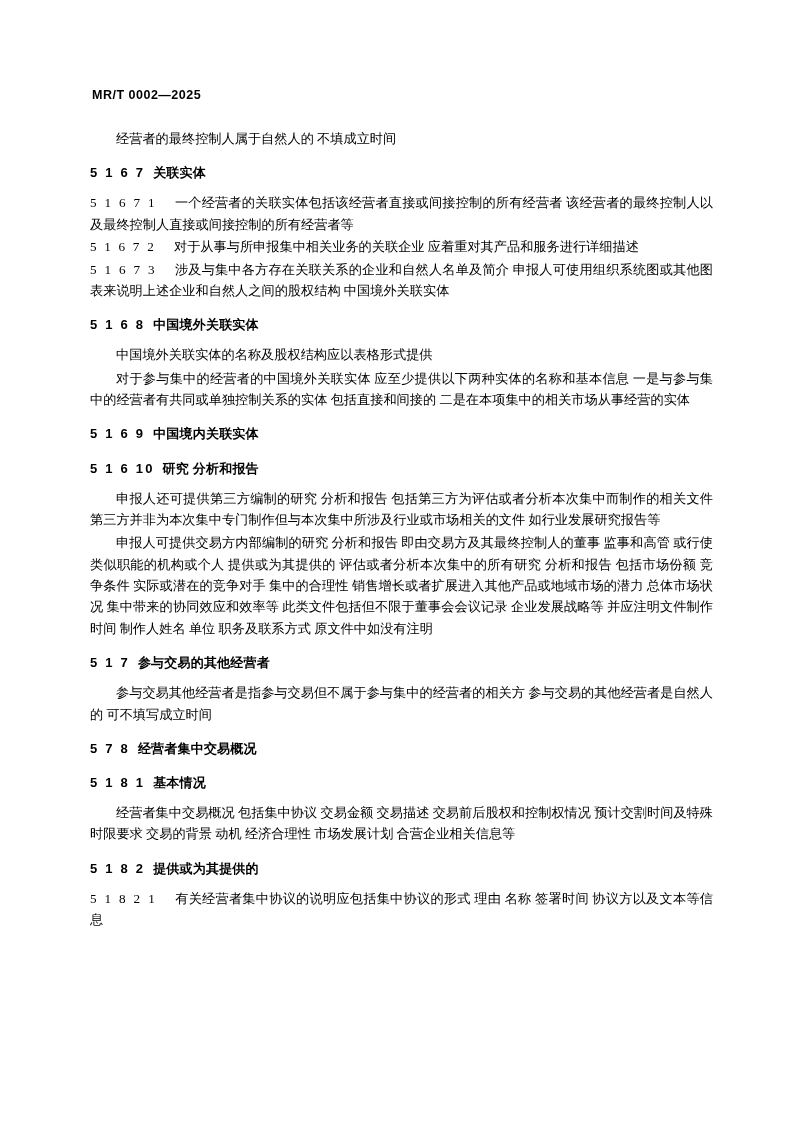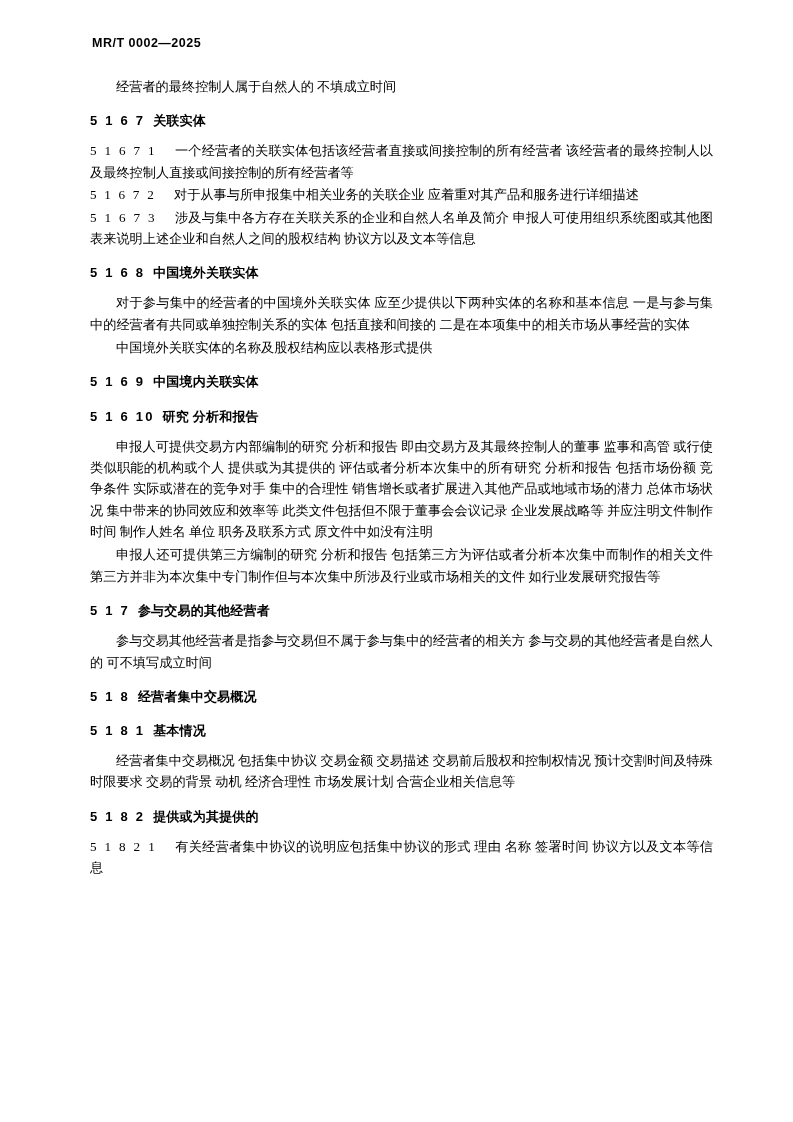--- a/index.html
+++ b/index.html
@@ -12,21 +12,21 @@
     height: 1122px;
     font-family: "Liberation Serif", serif;
     color: #000000;
     -webkit-font-smoothing: antialiased;
   }
   .page {
     position: relative;
     width: 793px;
     height: 1122px;
     box-sizing: border-box;
-    padding: 36px 80px 60px 90px;
+    padding: 88px 80px 60px 90px;
   }
   .header {
     font-family: "Liberation Sans", sans-serif;
     font-weight: bold;
     font-size: 12.5px;
     letter-spacing: 0.5px;
     margin: 0 0 26px 2px;
   }
   .body-block {
     font-size: 13.2px;
@@ -76,46 +76,46 @@
     <div class="heading">
       <span class="num">5 1 6 7</span><span>关联实体</span>
     </div>
     <p class="clause">
       <span class="num">5 1 6 7 1</span><span>一个经营者的关联实体包括该经营者直接或间接控制的所有经营者  该经营者的最终控制人以及最终控制人直接或间接控制的所有经营者等</span>
     </p>
     <p class="clause">
       <span class="num">5 1 6 7 2</span><span>对于从事与所申报集中相关业务的关联企业  应着重对其产品和服务进行详细描述</span>
     </p>
     <p class="clause">
-      <span class="num">5 1 6 7 3</span><span>涉及与集中各方存在关联关系的企业和自然人名单及简介  申报人可使用组织系统图或其他图表来说明上述企业和自然人之间的股权结构  协议方以及文本等信息</span>
+      <span class="num">5 1 6 7 3</span><span>涉及与集中各方存在关联关系的企业和自然人名单及简介  申报人可使用组织系统图或其他图表来说明上述企业和自然人之间的股权结构  中国境外关联实体</span>
     </p>
 
     <div class="heading">
       <span class="num">5 1 6 8</span><span>中国境外关联实体</span>
     </div>
+    <p class="para indent">中国境外关联实体的名称及股权结构应以表格形式提供</p>
     <p class="para indent">对于参与集中的经营者的中国境外关联实体  应至少提供以下两种实体的名称和基本信息  一是与参与集中的经营者有共同或单独控制关系的实体  包括直接和间接的  二是在本项集中的相关市场从事经营的实体</p>
-    <p class="para indent">中国境外关联实体的名称及股权结构应以表格形式提供</p>
 
     <div class="heading">
       <span class="num">5 1 6 9</span><span>中国境内关联实体</span>
     </div>
 
     <div class="heading">
       <span class="num">5 1 6 10</span><span>研究  分析和报告</span>
     </div>
+    <p class="para indent">申报人还可提供第三方编制的研究  分析和报告  包括第三方为评估或者分析本次集中而制作的相关文件  第三方并非为本次集中专门制作但与本次集中所涉及行业或市场相关的文件  如行业发展研究报告等</p>
     <p class="para indent">申报人可提供交易方内部编制的研究  分析和报告  即由交易方及其最终控制人的董事  监事和高管  或行使类似职能的机构或个人  提供或为其提供的  评估或者分析本次集中的所有研究  分析和报告  包括市场份额  竞争条件  实际或潜在的竞争对手  集中的合理性  销售增长或者扩展进入其他产品或地域市场的潜力  总体市场状况  集中带来的协同效应和效率等  此类文件包括但不限于董事会会议记录  企业发展战略等  并应注明文件制作时间  制作人姓名  单位  职务及联系方式  原文件中如没有注明</p>
-    <p class="para indent">申报人还可提供第三方编制的研究  分析和报告  包括第三方为评估或者分析本次集中而制作的相关文件  第三方并非为本次集中专门制作但与本次集中所涉及行业或市场相关的文件  如行业发展研究报告等</p>
 
     <div class="heading">
       <span class="num">5 1 7</span><span>参与交易的其他经营者</span>
     </div>
     <p class="para indent">参与交易其他经营者是指参与交易但不属于参与集中的经营者的相关方  参与交易的其他经营者是自然人的  可不填写成立时间</p>
 
     <div class="heading">
-      <span class="num">5 1 8</span><span>经营者集中交易概况</span>
+      <span class="num">5 7 8</span><span>经营者集中交易概况</span>
     </div>
 
     <div class="heading">
       <span class="num">5 1 8 1</span><span>基本情况</span>
     </div>
     <p class="para indent">经营者集中交易概况  包括集中协议  交易金额  交易描述  交易前后股权和控制权情况  预计交割时间及特殊时限要求  交易的背景  动机  经济合理性  市场发展计划  合营企业相关信息等</p>
 
     <div class="heading">
       <span class="num">5 1 8 2</span><span>提供或为其提供的</span>
     </div>

